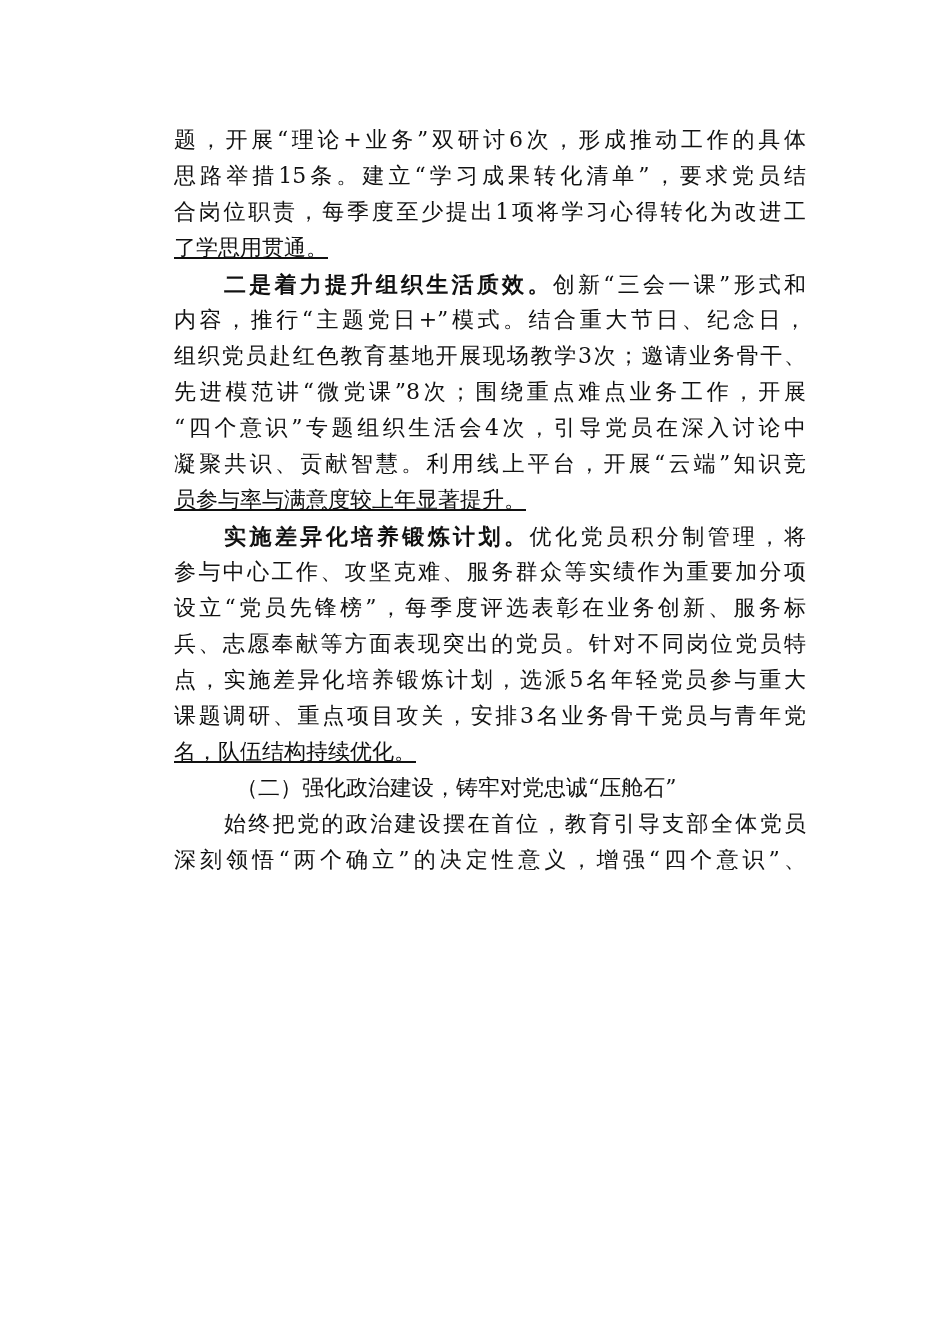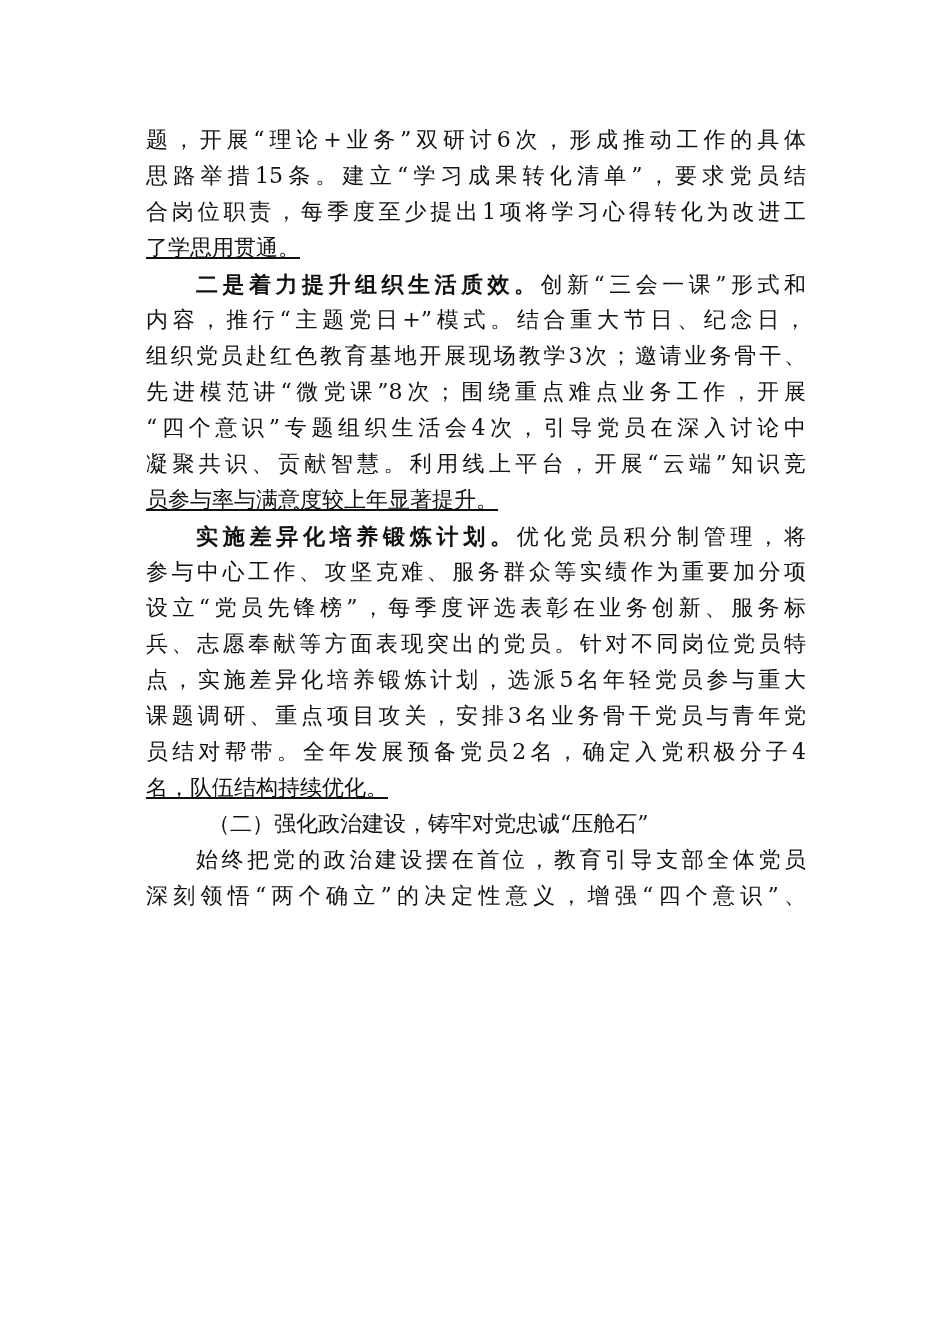--- a/index.html
+++ b/index.html
@@ -5,20 +5,21 @@
   html, body { margin: 0; padding: 0; background: #ffffff; }
   body { width: 950px; height: 1344px; position: relative; overflow: hidden; }
   .page { position: absolute; left: 0; top: 0; width: 950px; height: 1344px; background: #ffffff; }
   .text-area { position: absolute; left: 146px; top: 122px; width: 660px; }
   .line {
     height: 36px; line-height: 36px;
     font-family: "DejaVu Serif", "Liberation Serif", serif;
     font-size: 22px; color: #111111;
     white-space: nowrap; text-align: justify; text-align-last: justify;
     overflow: hidden;
+    margin-left: 28px;
   }
   .line.last { text-align-last: left; text-decoration: underline; }
   .line.indent { padding-left: 50px; }
   .line.heading { padding-left: 62px; text-align-last: left; }
   .bold { font-weight: bold; }
 </style>
 </head>
 <body>
 
 <div class="page">
@@ -36,21 +37,20 @@
     <div class="line">“四个意识”专题组织生活会4次，引导党员在深入讨论中</div>
     <div class="line">凝聚共识、贡献智慧。利用线上平台，开展“云端”知识竞</div>
     <div class="line last">员参与率与满意度较上年显著提升。</div>
 
     <div class="line indent"><span class="bold">实施差异化培养锻炼计划。</span><span>优化党员积分制管理，将</span></div>
     <div class="line">参与中心工作、攻坚克难、服务群众等实绩作为重要加分项</div>
     <div class="line">设立“党员先锋榜”，每季度评选表彰在业务创新、服务标</div>
     <div class="line">兵、志愿奉献等方面表现突出的党员。针对不同岗位党员特</div>
     <div class="line">点，实施差异化培养锻炼计划，选派5名年轻党员参与重大</div>
     <div class="line">课题调研、重点项目攻关，安排3名业务骨干党员与青年党</div>
-    <div class="line">员结对帮带。全年发展预备党员2名，确定入党积极分子4</div>
     <div class="line last">名，队伍结构持续优化。</div>
 
     <div class="line heading">（二）强化政治建设，铸牢对党忠诚“压舱石”</div>
 
     <div class="line indent">始终把党的政治建设摆在首位，教育引导支部全体党员</div>
     <div class="line">深刻领悟“两个确立”的决定性意义，增强“四个意识”、</div>
 
   </div>
 </div>
 

